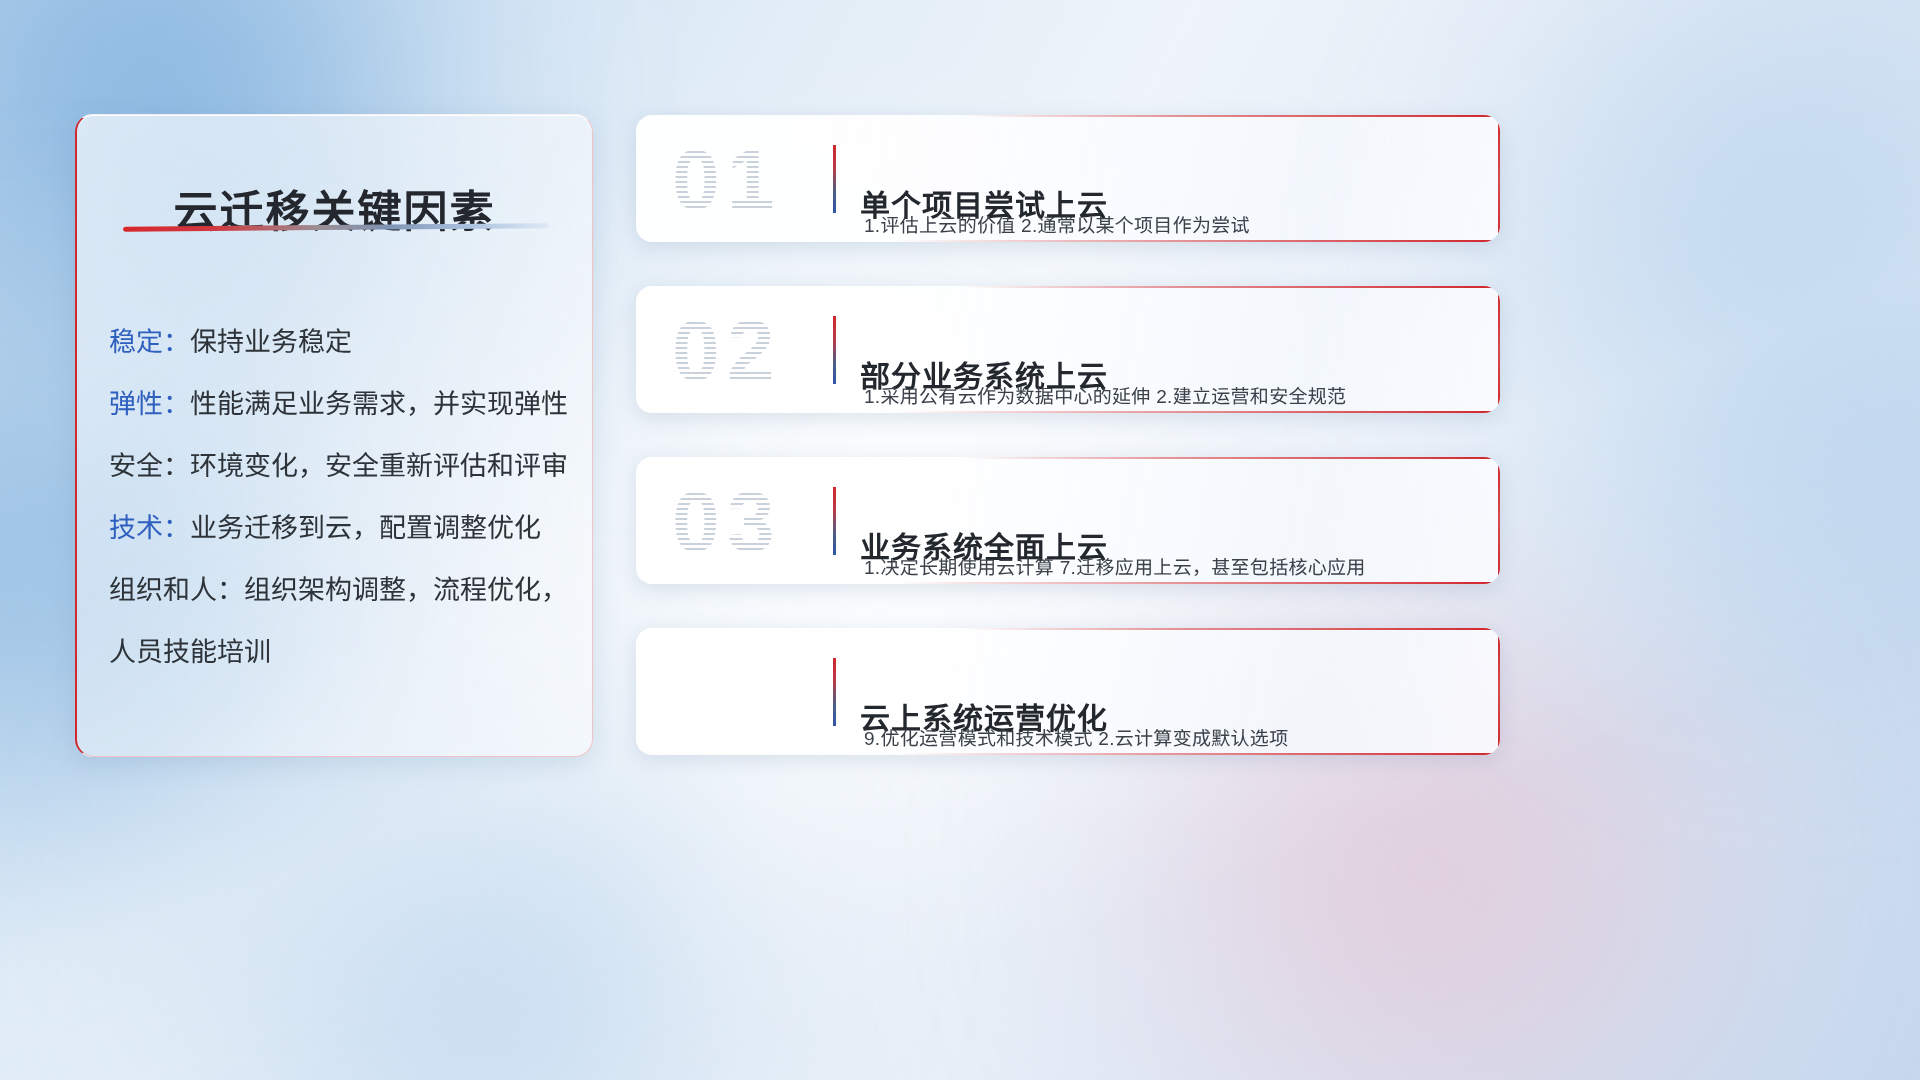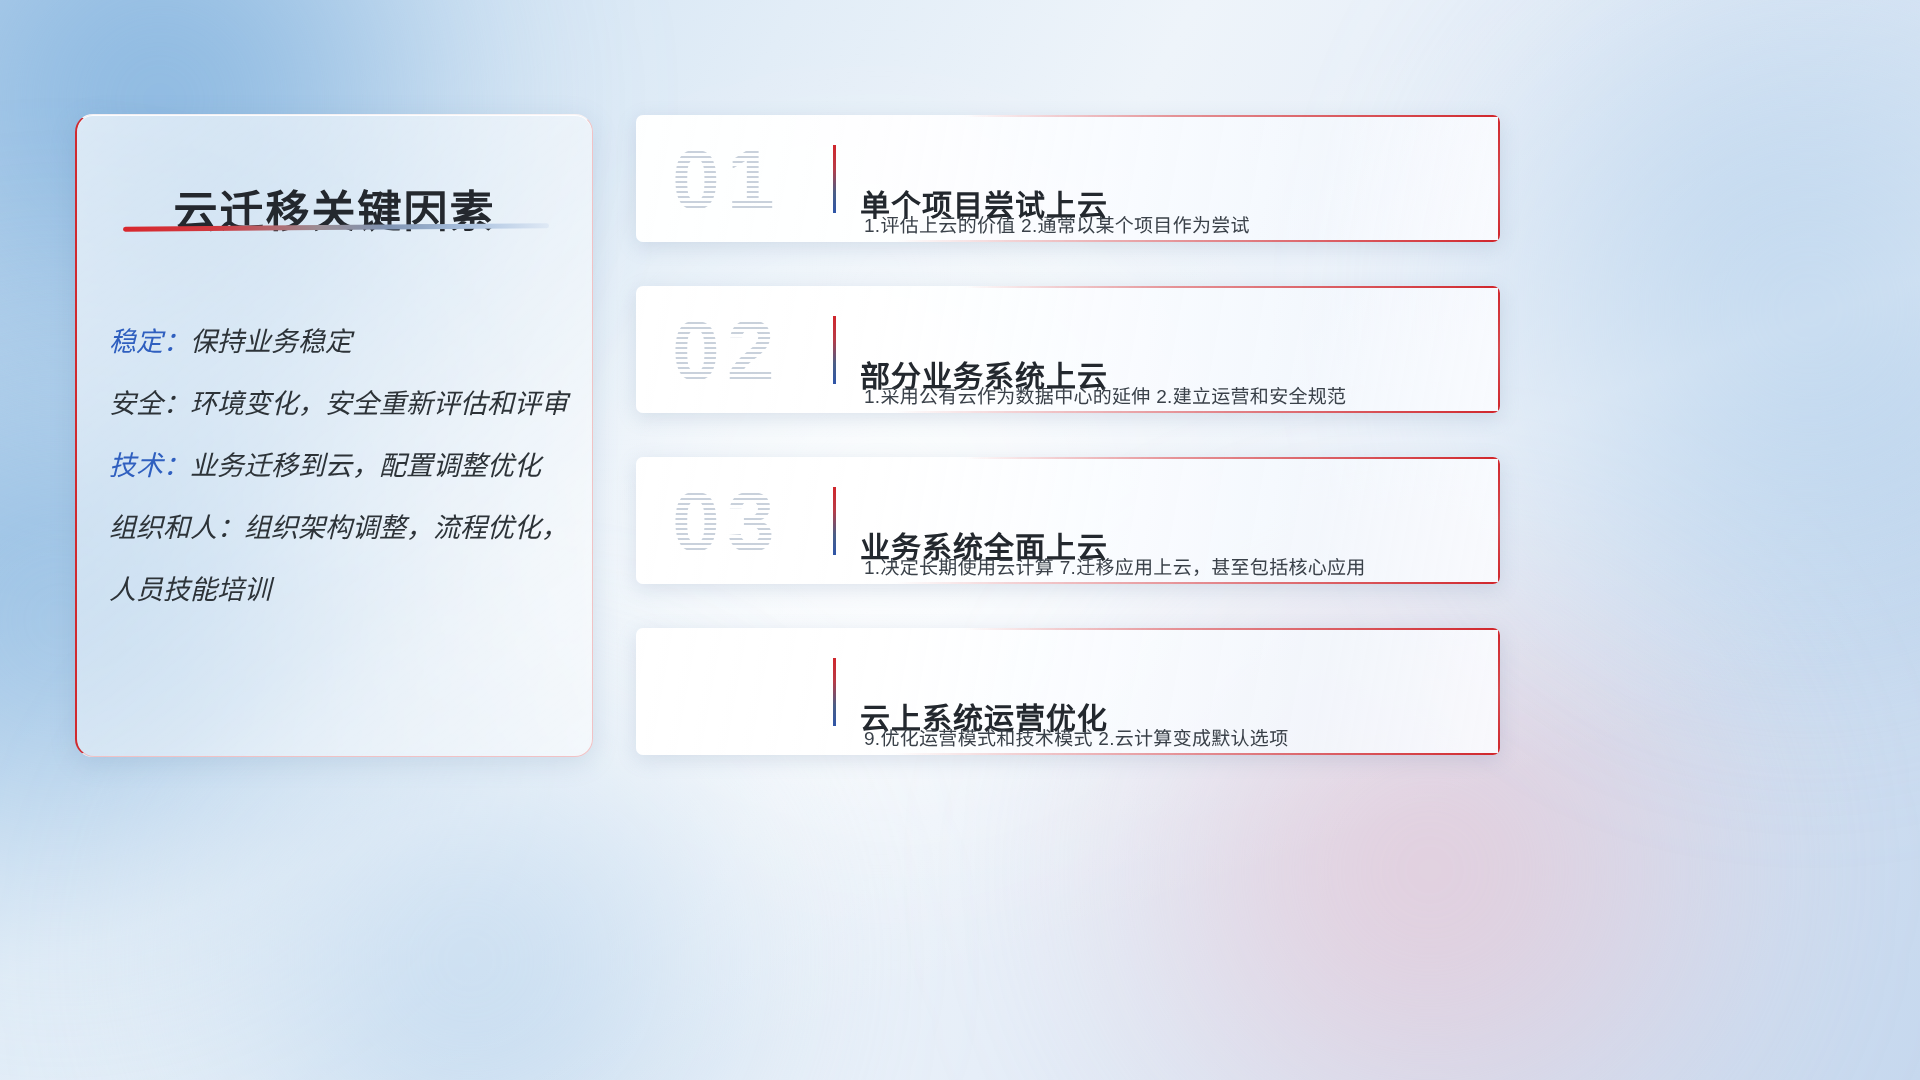--- a/index.html
+++ b/index.html
@@ -135,34 +135,33 @@
     position: absolute;
     left: 32px;
     right: 24px;
     top: 196px;
   }
   .panel-item {
     font-size: 27px;
     line-height: 62px;
     color: #2d3338;
     white-space: nowrap;
-    font-style: italic;
   }
   .panel-item .item-label { color: #2f5fbf; }
   .panel-item.neutral .item-label { color: #2d3338; }
   .panel-item .item-text { color: #2d3338; }
 
   
   .step-card {
     position: absolute;
     left: 636px;
     width: 864px;
     height: 127px;
     box-sizing: border-box;
-    border-radius: 7px;
+    border-radius: 16px;
     background: linear-gradient(100deg,
         rgba(255,255,255,0.97) 0%,
         rgba(255,255,255,0.93) 28%,
         rgba(250,252,255,0.88) 55%,
         rgba(244,248,253,0.86) 78%,
         rgba(250,251,254,0.92) 100%);
     box-shadow: 0 5px 20px rgba(92,124,162,0.18);
     overflow: hidden;
   }
   .card-1 { top: 115px; }
@@ -264,20 +263,23 @@
     <h1 id="panel-title">云迁移关键因素</h1>
 
     <div id="panel-rule"></div>
 
     <div id="panel-list">
 
       <div class="panel-item">
         <span class="item-label">稳定：</span><span class="item-text">保持业务稳定</span>
       </div>
 
+      <div class="panel-item">
+        <span class="item-label">弹性：</span><span class="item-text">性能满足业务需求，并实现弹性</span>
+      </div>
 
       <div class="panel-item neutral">
         <span class="item-label">安全：</span><span class="item-text">环境变化，安全重新评估和评审</span>
       </div>
 
       <div class="panel-item">
         <span class="item-label">技术：</span><span class="item-text">业务迁移到云，配置调整优化</span>
       </div>
 
       <div class="panel-item neutral">

